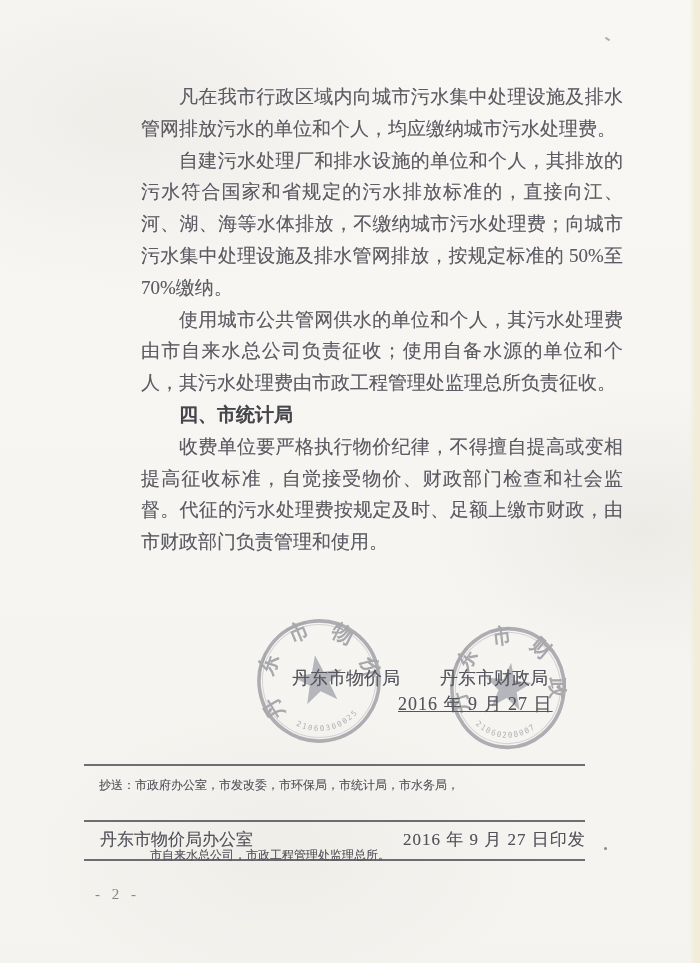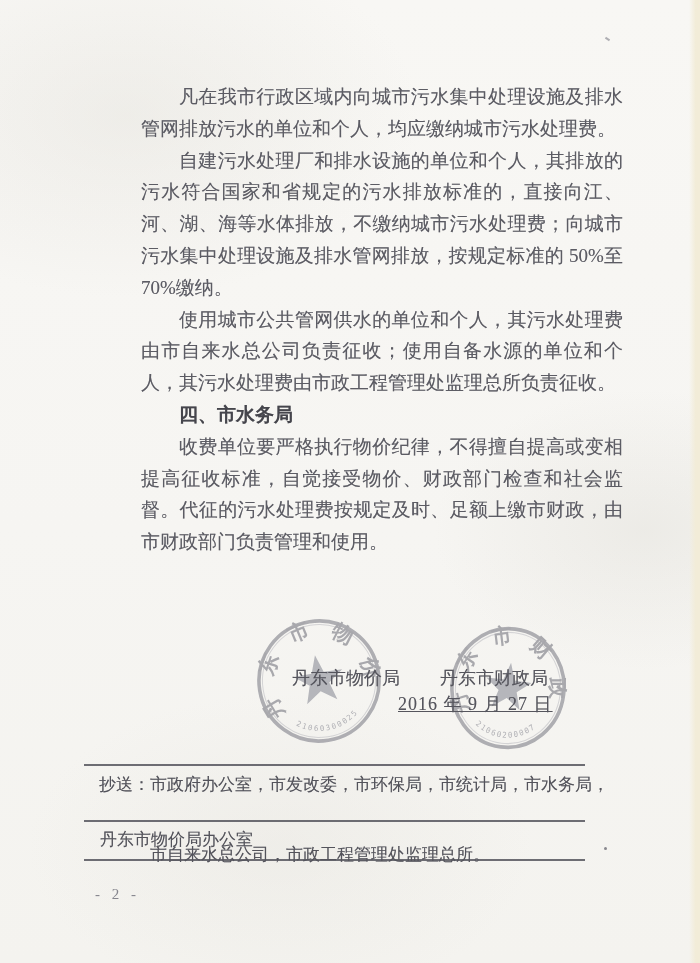--- a/index.html
+++ b/index.html
@@ -50,21 +50,21 @@
   .seal-ring-2 { fill:none; stroke:#b4b4ba; stroke-width:1; opacity:.6; }
   .seal-name   { fill:#9b9ba1; font-family:"Liberation Serif",serif; font-weight:bold; }
   .seal-serial { fill:#a5a5ab; font-family:"DejaVu Sans Mono",monospace; }
   .seal-star   { fill:#abacb2; }
 
   
   .rule { position:absolute; left:84px; width:501px; height:2px; background:#55555d; opacity:.85; }
   .rule-1 { top:764px; } .rule-2 { top:820px; } .rule-3 { top:859px; }
   .cc-block {
     position:absolute; left:99px; top:772px; width:486px;
-    font-size:17px; line-height:26px; color:#53535b; white-space:nowrap;
+    font-size:12px; line-height:26px; color:#53535b; white-space:nowrap;
     text-shadow:0 0 0.5px rgba(83,83,91,0.4);
   }
   .cc-line-2 { padding-left:51px;margin-top:44px; }
   .issuer-line { position:absolute; left:100px; top:828px; font-size:17px; color:#53535b;
                  white-space:nowrap; text-shadow:0 0 0.5px rgba(83,83,91,0.4); }
   .print-date { position:absolute; left:403px; top:828px; font-size:17px; color:#53535b;
                 white-space:nowrap; letter-spacing:1px; text-shadow:0 0 0.5px rgba(83,83,91,0.4); }
   .page-number { position:absolute; left:95px; top:886px; font-size:15px; color:#85858d;
                  letter-spacing:4px; }
 
@@ -77,21 +77,21 @@
 </head>
 <body>
 
 <div class="page">
   <div class="edge-strip"></div>
 
   <div class="body-text">
     <p>凡在我市行政区域内向城市污水集中处理设施及排水管网排放污水的单位和个人，均应缴纳城市污水处理费。</p>
     <p>自建污水处理厂和排水设施的单位和个人，其排放的污水符合国家和省规定的污水排放标准的，直接向江、河、湖、海等水体排放，不缴纳城市污水处理费；向城市污水集中处理设施及排水管网排放，按规定标准的 50%至 70%缴纳。</p>
     <p>使用城市公共管网供水的单位和个人，其污水处理费由市自来水总公司负责征收；使用自备水源的单位和个人，其污水处理费由市政工程管理处监理总所负责征收。</p>
-    <p class="heading">四、市水务局</p>
+    <p class="heading">四、市统计局</p>
     <p>收费单位要严格执行物价纪律，不得擅自提高或变相提高征收标准，自觉接受物价、财政部门检查和社会监督。代征的污水处理费按规定及时、足额上缴市财政，由市财政部门负责管理和使用。</p>
   </div>
 
   <div class="seal seal-left">
     <svg width="150" height="150" viewBox="-75 -75 150 150">
       <circle class="seal-ring" cx="0" cy="0" r="60"></circle>
       <circle class="seal-ring-2" cx="0" cy="0" r="56.5"></circle>
       <path id="seal-a-name-path" d="M -35.2 29.6 A 46 46 0 1 1 35.2 29.6" fill="none"></path>
       <path id="seal-a-serial-path" d="M -32.2 38.3 A 50 50 0 0 0 32.2 38.3" fill="none"></path>
       <text class="seal-name" font-size="21">
@@ -124,19 +124,20 @@
   <span class="sig sig-agency-2">丹东市财政局</span>
   <span class="sig sig-date">2016 年 9 月 27 日</span>
 
   <div class="rule rule-1"></div>
   <div class="cc-block">
     <div class="cc-line-1"><span>抄送：</span><span>市政府办公室，市发改委，市环保局，市统计局，市水务局，</span></div>
     <div class="cc-line-2">市自来水总公司，市政工程管理处监理总所。</div>
   </div>
   <div class="rule rule-2"></div>
   <span class="issuer-line">丹东市物价局办公室</span>
+  <span class="print-date">2016 年 9 月 27 日印发</span>
   <div class="rule rule-3"></div>
 
   <span class="page-number">- 2 -</span>
 
   <div class="speck-a"></div>
   <div class="speck-b"></div>
 </div>
 
 </body></html>

